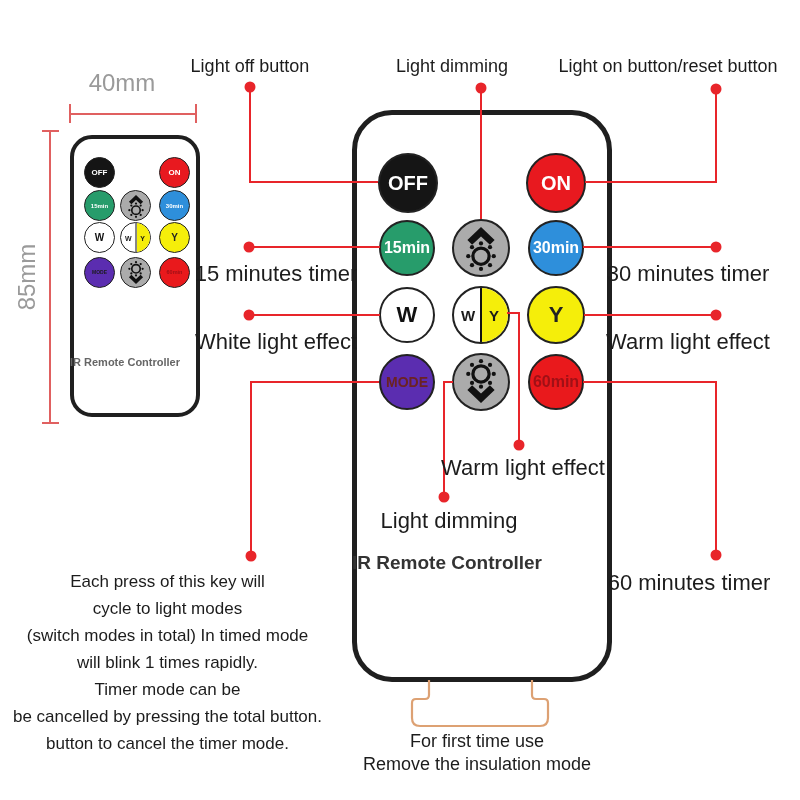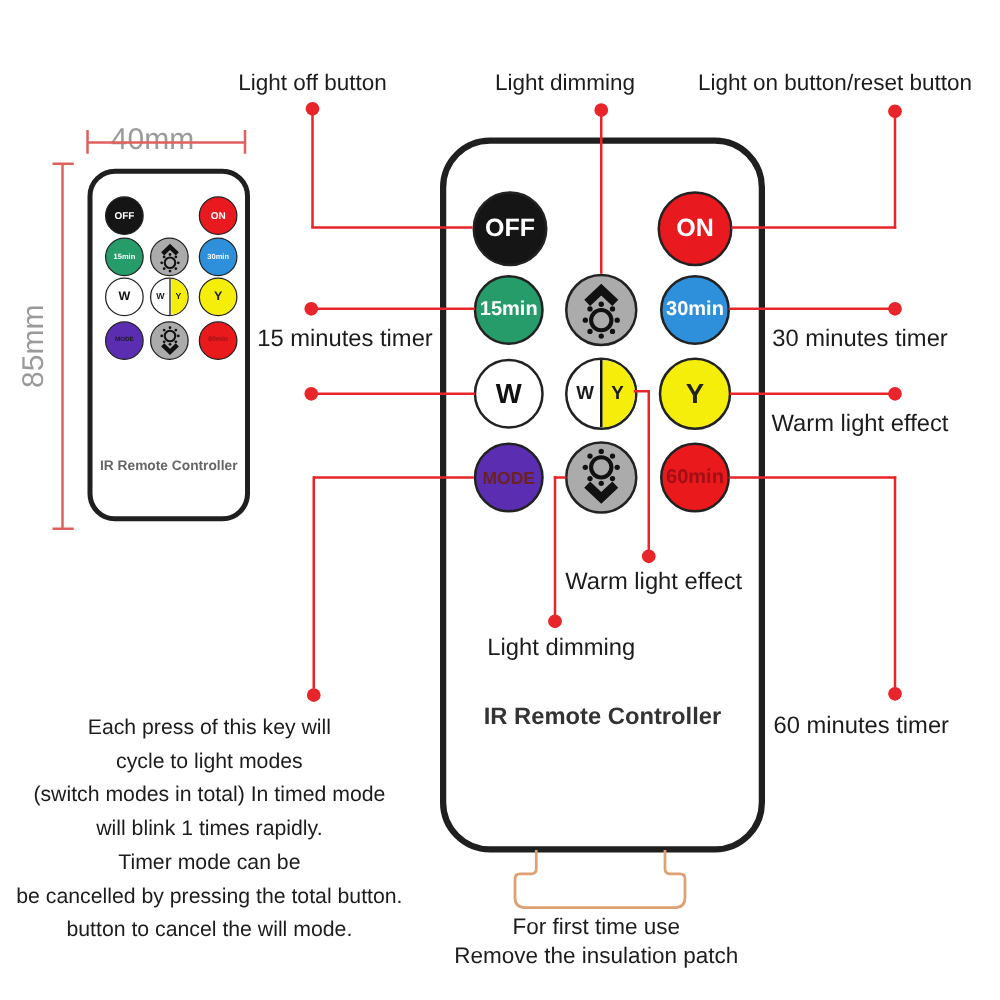--- a/index.html
+++ b/index.html
@@ -3,21 +3,21 @@
 <meta charset="utf-8">
 <style>
   * { margin:0; padding:0; box-sizing:border-box; }
   html,body { background:#fff; }
   #stage {
     position:relative; width:800px; height:800px; background:#fff;
     font-family:"Liberation Sans", sans-serif; color:var(--note-text,#1c1c1c);
     overflow:hidden;
   }
   .lbl { position:absolute; font-size:18px; text-align:center; white-space:nowrap; }
-  .lbl-sm { font-size:19px; }
+  .lbl-sm { font-size:22px; }
   .hline { position:absolute; height:2px; background:var(--red-line,#e8252a); }
   .vline { position:absolute; width:2px; background:var(--red-line,#e8252a); }
   .dot { position:absolute; width:11px; height:11px; border-radius:50%;
          background:var(--red-line,#e8252a); transform:translate(-50%,-50%); }
   .dimline-h { position:absolute; height:2px; background:var(--dim-line,#e06a6a); }
   .dimline-v { position:absolute; width:2px; background:var(--dim-line,#e06a6a); }
   .dim-label { position:absolute; color:var(--gray-text,#9a9a9a); font-size:24px; text-align:center; }
   .remote-body {
     position:absolute; background:#fff;
     border:5px solid var(--remote-border,#1f1f1f);
@@ -25,30 +25,30 @@
   .btn {
     position:absolute; border-radius:50%; display:flex; align-items:center;
     justify-content:center; font-weight:bold; border:2px solid #222; line-height:1;
   }
   .btn-s { border-width:1px; }
   .wy { background:#fff; overflow:hidden; }
   .wy-half { position:absolute; right:-1px; top:-1px; bottom:-1px; width:50%; }
   .wy-div { position:absolute; left:50%; top:0; width:2px; height:100%;
             background:#111; transform:translateX(-50%); z-index:2; }
   .wy-letter { position:absolute; top:50%; transform:translateY(-50%); z-index:3; color:#1a1a1a; font-weight:bold; }
-  .remote-title { position:absolute; font-weight:bold; text-align:center; white-space:nowrap;margin-top:11px; }
+  .remote-title { position:absolute; font-weight:bold; text-align:left; white-space:nowrap; }
   .icon-svg { display:block; }
   .note-block { position:absolute; text-align:right; font-size:17px; line-height:27px; white-space:nowrap; }
 </style>
 </head>
 <body>
 
 <div id="stage">
 
-  <div class="dim-label" style="left:52px; top:98px; width:140px;">40mm</div>
+  <div class="dim-label" style="left:52px; top:69px; width:140px;">40mm</div>
   <div class="dimline-h" style="left:70px; top:113px; width:127px;"></div>
   <div class="dimline-v" style="left:69px; top:104px; height:19px;"></div>
   <div class="dimline-v" style="left:195px; top:104px; height:19px;"></div>
 
   <div class="dim-label" style="left:-18px; top:263px; width:90px; transform:rotate(-90deg);">85mm</div>
   <div class="dimline-v" style="left:49px; top:131px; height:293px;"></div>
   <div class="dimline-h" style="left:42px; top:130px; width:17px;"></div>
   <div class="dimline-h" style="left:42px; top:422px; width:17px;"></div>
 
   <div class="remote-body" style="left:70px; top:135px; width:130px; height:282px; border-width:4px; border-radius:22px;"></div>
@@ -199,32 +199,33 @@
   <div class="dot" style="left:251px; top:556px;"></div>
   <div class="dot" style="left:444px; top:497px;"></div>
   <div class="dot" style="left:519px; top:445px;"></div>
   <div class="dot" style="left:716px; top:555px;"></div>
 
   <div class="lbl" style="left:100px; top:56px; width:300px;">Light off button</div>
   <div class="lbl" style="left:302px; top:56px; width:300px;">Light dimming</div>
   <div class="lbl" style="left:518px; top:56px; width:300px;">Light on button/reset button</div>
 
   <div class="lbl lbl-sm" style="left:156px; top:261px; width:240px;">15 minutes timer</div>
+  <div class="lbl lbl-sm" style="left:156px; top:329px; width:240px;">White light effect</div>
   <div class="lbl lbl-sm" style="left:568px; top:261px; width:240px;">30 minutes timer</div>
   <div class="lbl lbl-sm" style="left:568px; top:329px; width:240px;">Warm light effect</div>
   <div class="lbl lbl-sm" style="left:569px; top:570px; width:240px;">60 minutes timer</div>
   <div class="lbl lbl-sm" style="left:403px; top:455px; width:240px;">Warm light effect</div>
   <div class="lbl lbl-sm" style="left:329px; top:508px; width:240px;">Light dimming</div>
 
   <div class="note-block" style="left:0px; top:568px; width:335px;text-align:center;">
     <div>Each press of this key will</div>
     <div>cycle to light modes</div>
     <div>(switch modes in total) In timed mode</div>
     <div>will blink 1 times rapidly.</div>
     <div>Timer mode can be</div>
     <div>be cancelled by pressing the total button.</div>
-    <div>button to cancel the will mode.</div>
+    <div>button to cancel the timer mode.</div>
   </div>
 
   <div class="lbl" style="left:327px; top:731px; width:300px;">For first time use</div>
-  <div class="lbl" style="left:327px; top:754px; width:300px;">Remove the insulation patch</div>
+  <div class="lbl" style="left:327px; top:754px; width:300px;">Remove the insulation mode</div>
 
 </div>
 
 </body></html>

